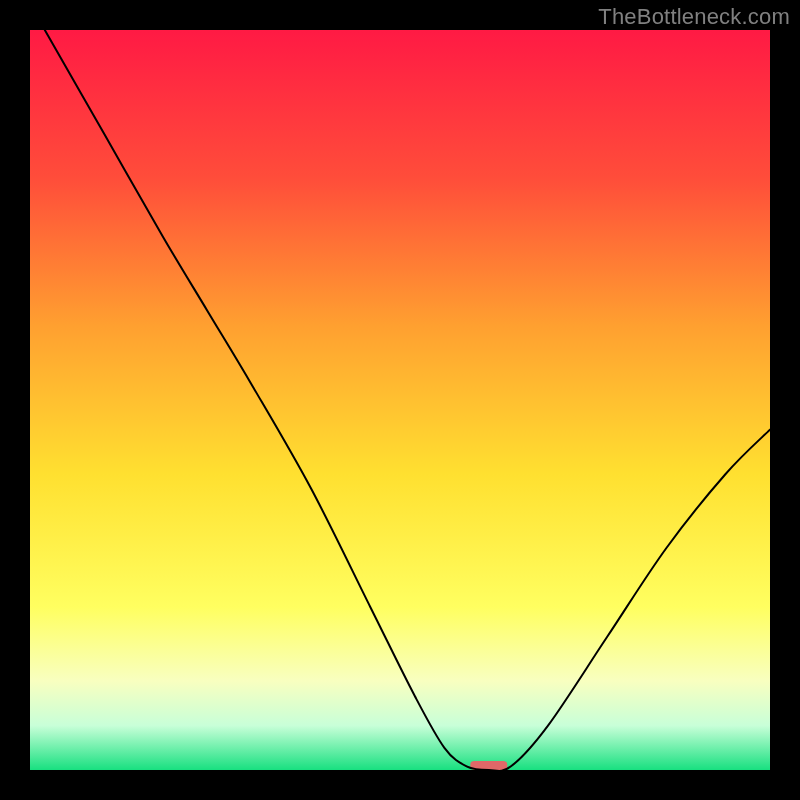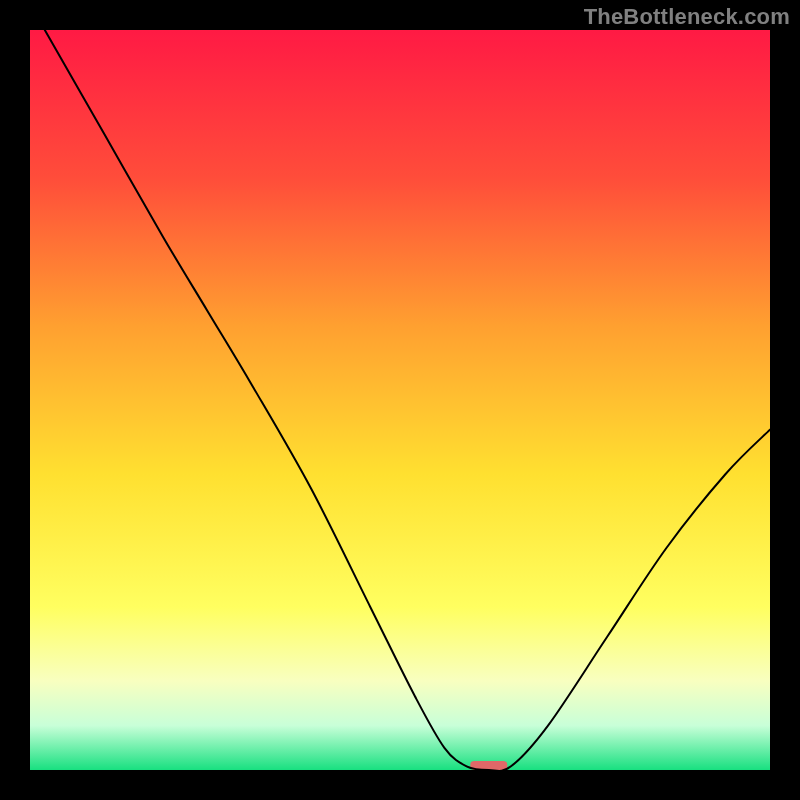--- a/index.html
+++ b/index.html
@@ -1,19 +1,19 @@
 <!DOCTYPE html>
 <html><head>
 <meta charset="utf-8">
 <style>
   * { margin: 0; padding: 0; box-sizing: border-box; }
   body { width: 800px; height: 800px; overflow: hidden; background: #000; position: relative; font-family: Arial, sans-serif; }
   .frame { position: absolute; left: 0; top: 0; width: 800px; height: 800px; background: #000; }
   .plot-area { position: absolute; left: 30px; top: 30px; width: 740px; height: 740px; }
-  .watermark { position: absolute; top: 4px; right: 10px; color: #808080; font-size: 22px; font-weight: 700; letter-spacing: 0.2px; }
+  .watermark { position: absolute; top: 4px; right: 10px; color: #808080; font-size: 22px; font-weight: 400; letter-spacing: 0.2px; }
   svg { display: block; }
 </style>
 </head>
 <body>
 
 <div class="frame">
   <div class="plot-area">
     <svg id="chart-svg" width="740" height="740" viewBox="0 0 740 740">
         <defs>
           <linearGradient id="bg-grad" x1="0" y1="0" x2="0" y2="1">

